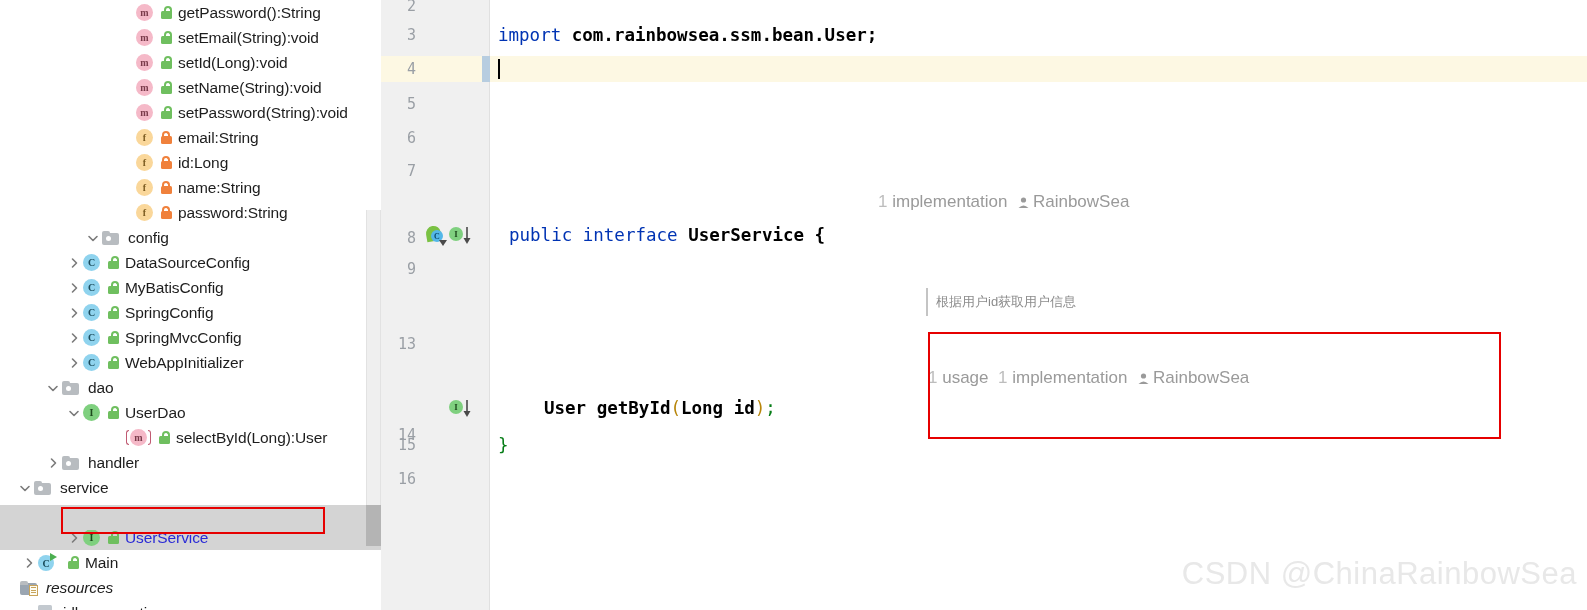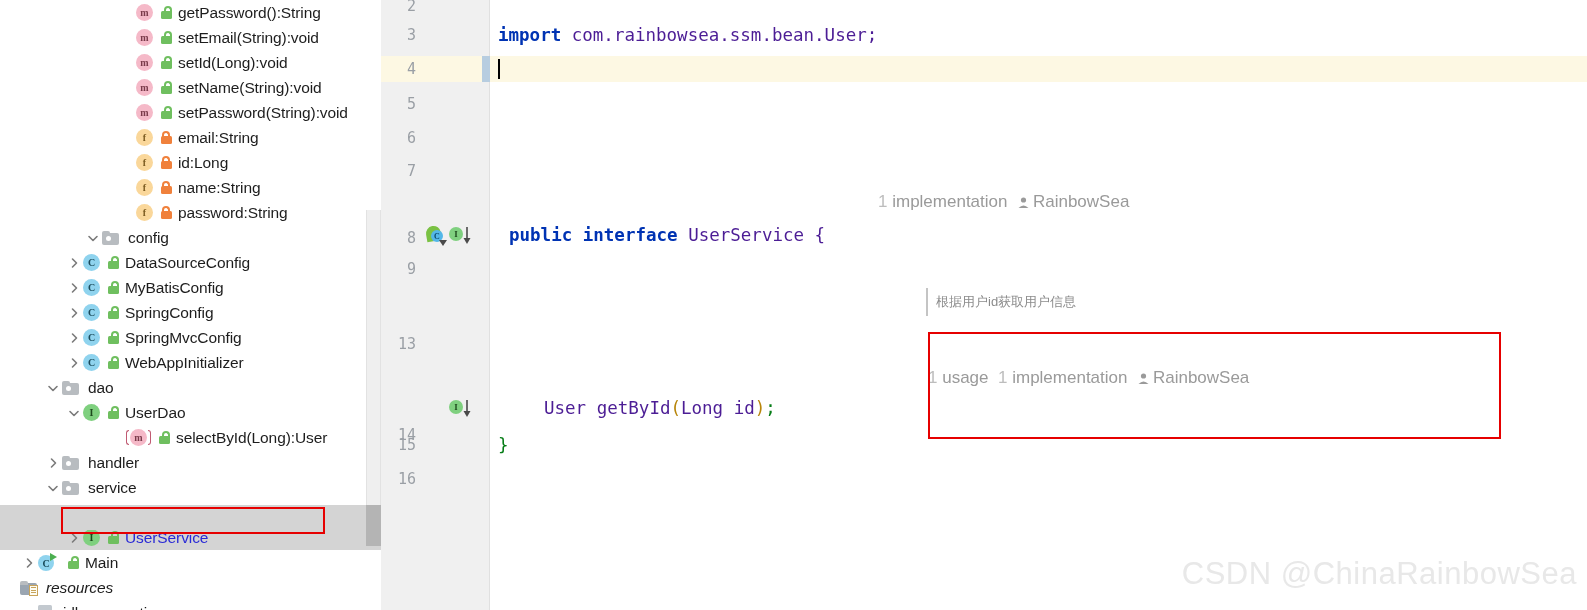--- a/index.html
+++ b/index.html
@@ -268,22 +268,22 @@
 
   .code-line {
     position: absolute;
     left: 117px;
     font-family: "DejaVu Sans Mono", monospace;
     font-size: 17.5px;
     line-height: 21px;
     white-space: pre;
     color: #0b0b0b;
   }
-  .kw { color: #0033b3; font-weight: bold; }
-  .pl { color: #4c1d95; }
+  .kw { color: #0033b3; font-weight: normal; }
+  .pl { color: #000000; font-weight: bold; }
   .green { color: #067d17; }
   .paren-y { color: #b8860b; }
 
   .caret-line-bg {
     position: absolute;
     left: 109px; width: 1097px; height: 26px;
     background: #fdf8e3;
   }
   .caret-bar {
     position: absolute;
@@ -634,21 +634,21 @@
           </span>
           <span class="ic">
             <span class="folder">
               <span class="back"></span>
               <span class="tab"></span>
               <span class="dot"></span>
             </span>
           </span>
           <span class="tree-label">handler</span>
         </div>
-        <div class="tree-row" style="padding-left: 46px; text-align: right;">
+        <div class="tree-row" style="padding-left: 18px; text-align: right;">
           <span class="chev">
             <svg width="14" height="14" viewBox="0 0 14 14">
               <path d="M3 5.5 L7 9.5 L11 5.5" fill="none" stroke="#7a7a7a" stroke-width="1.6" stroke-linecap="round" stroke-linejoin="round"></path>
             </svg>
           </span>
           <span class="ic">
             <span class="folder">
               <span class="back"></span>
               <span class="tab"></span>
               <span class="dot"></span>

